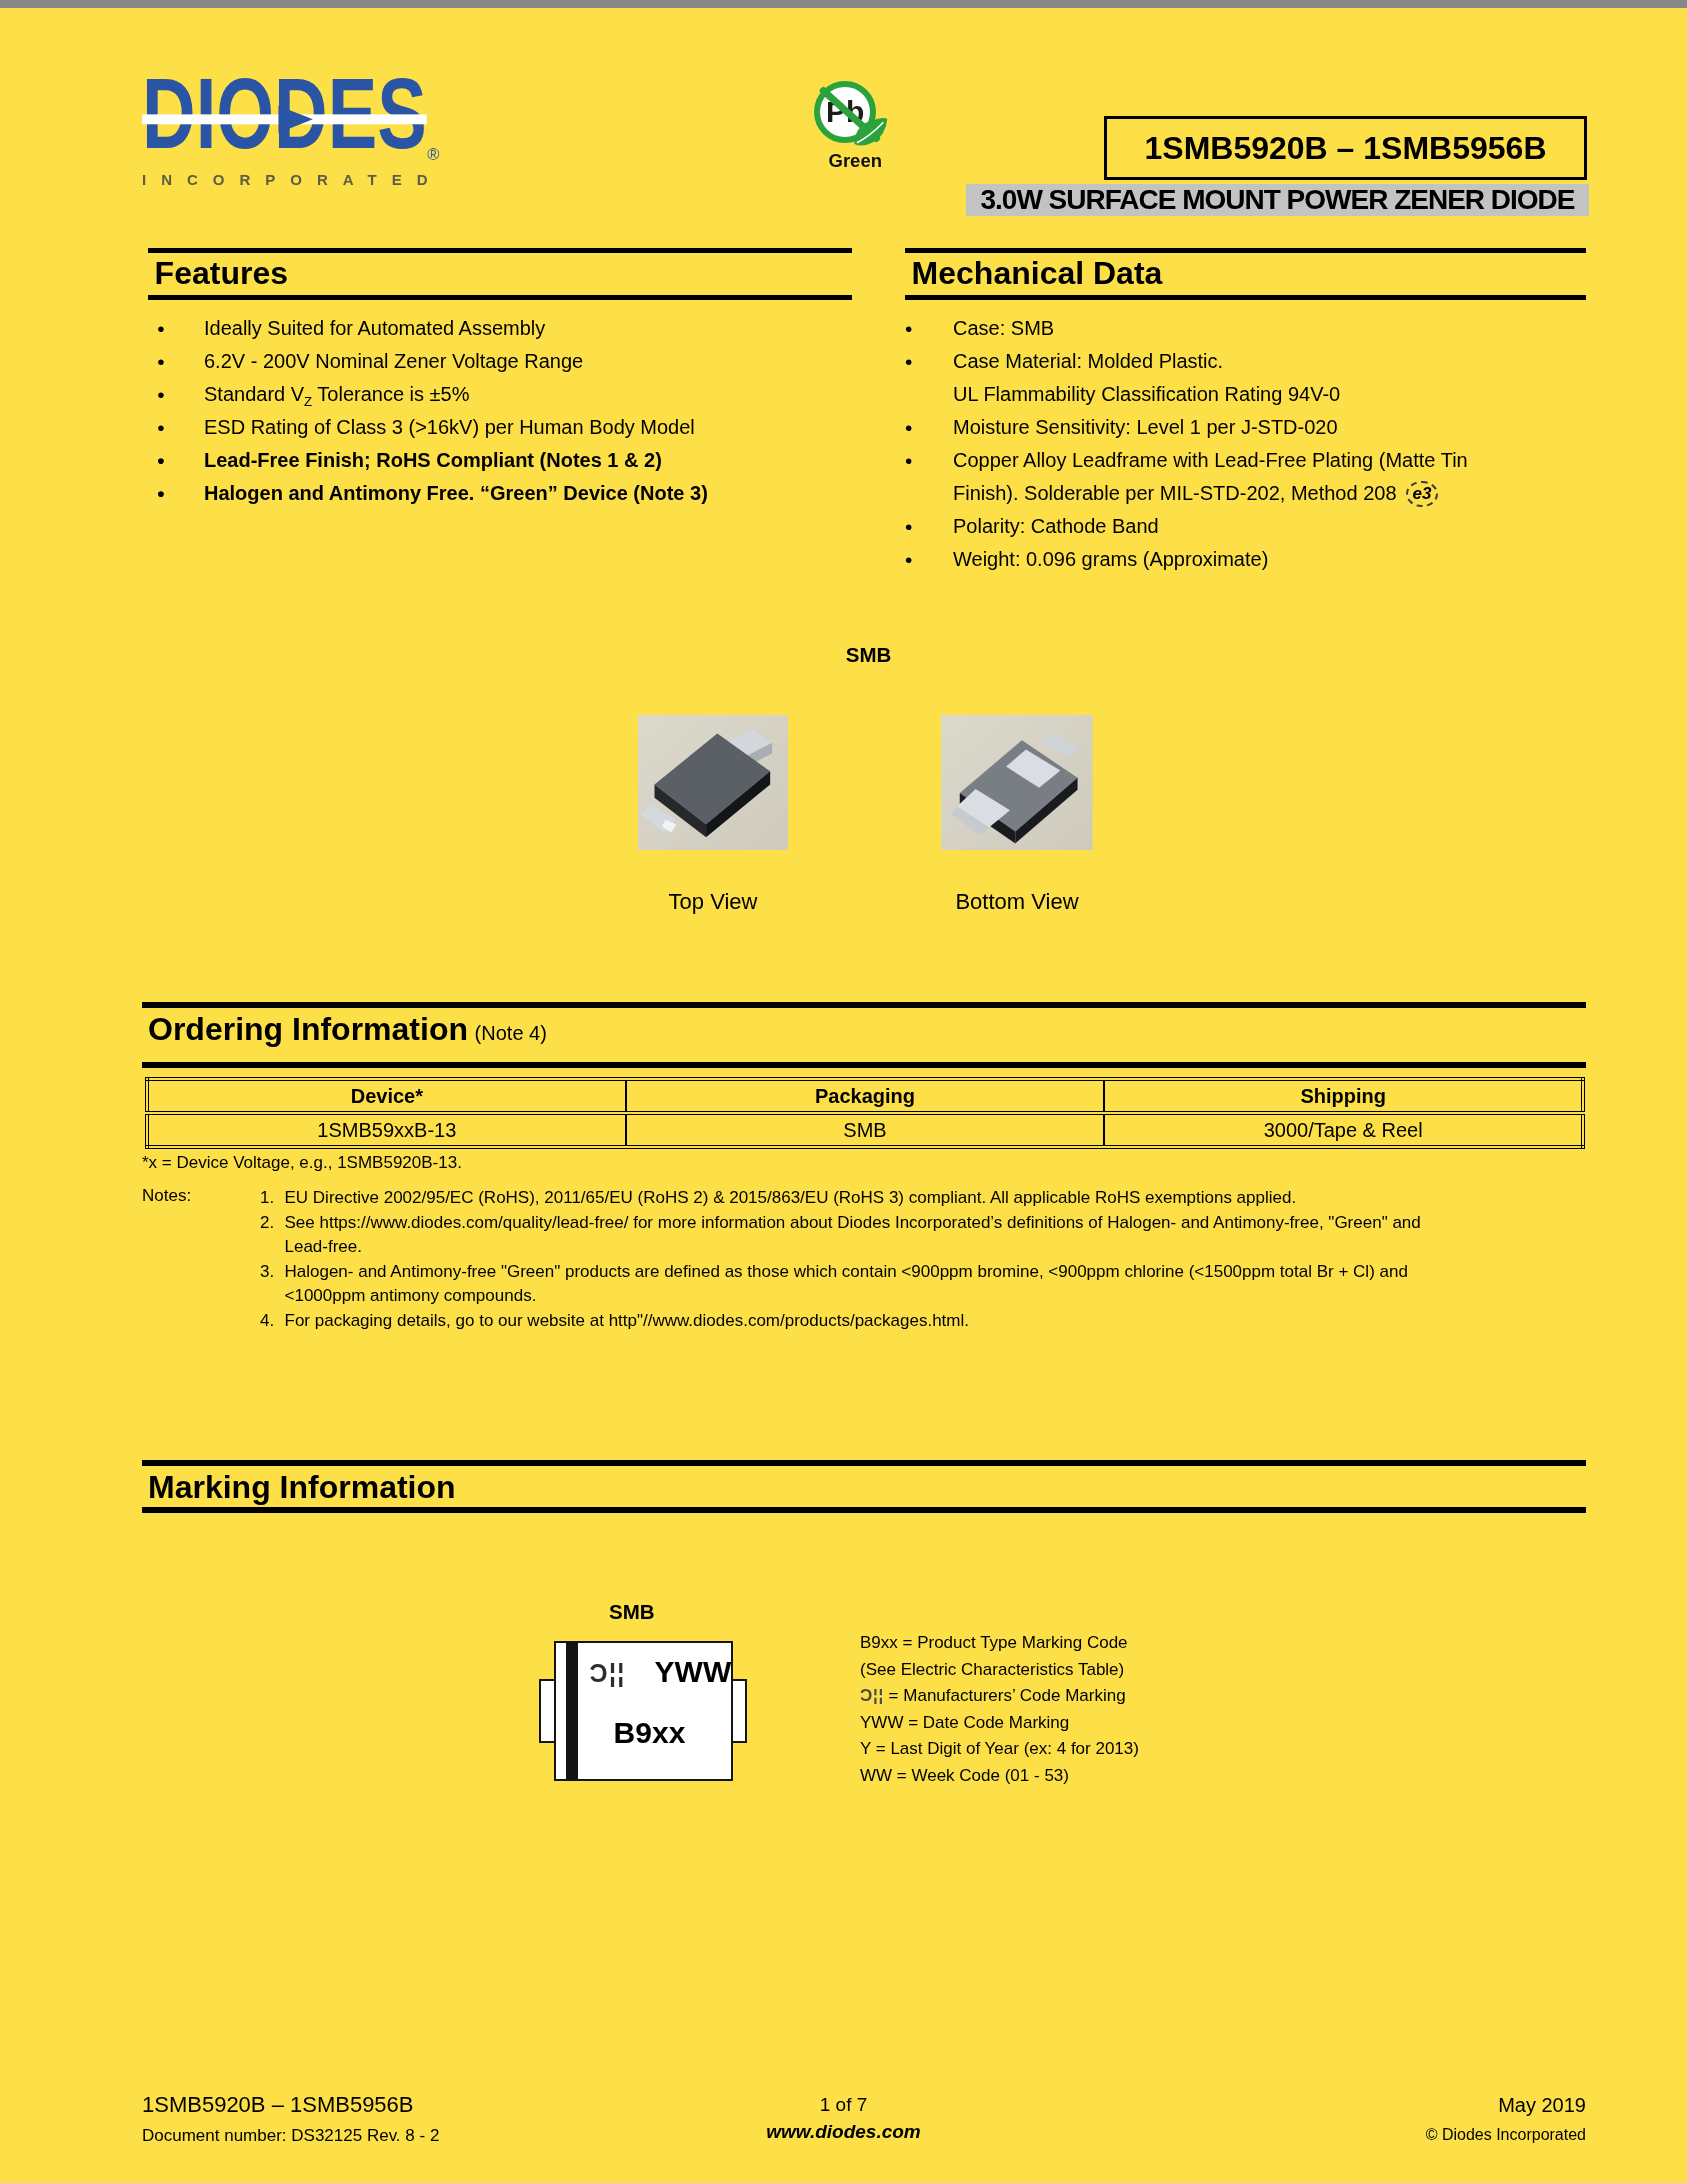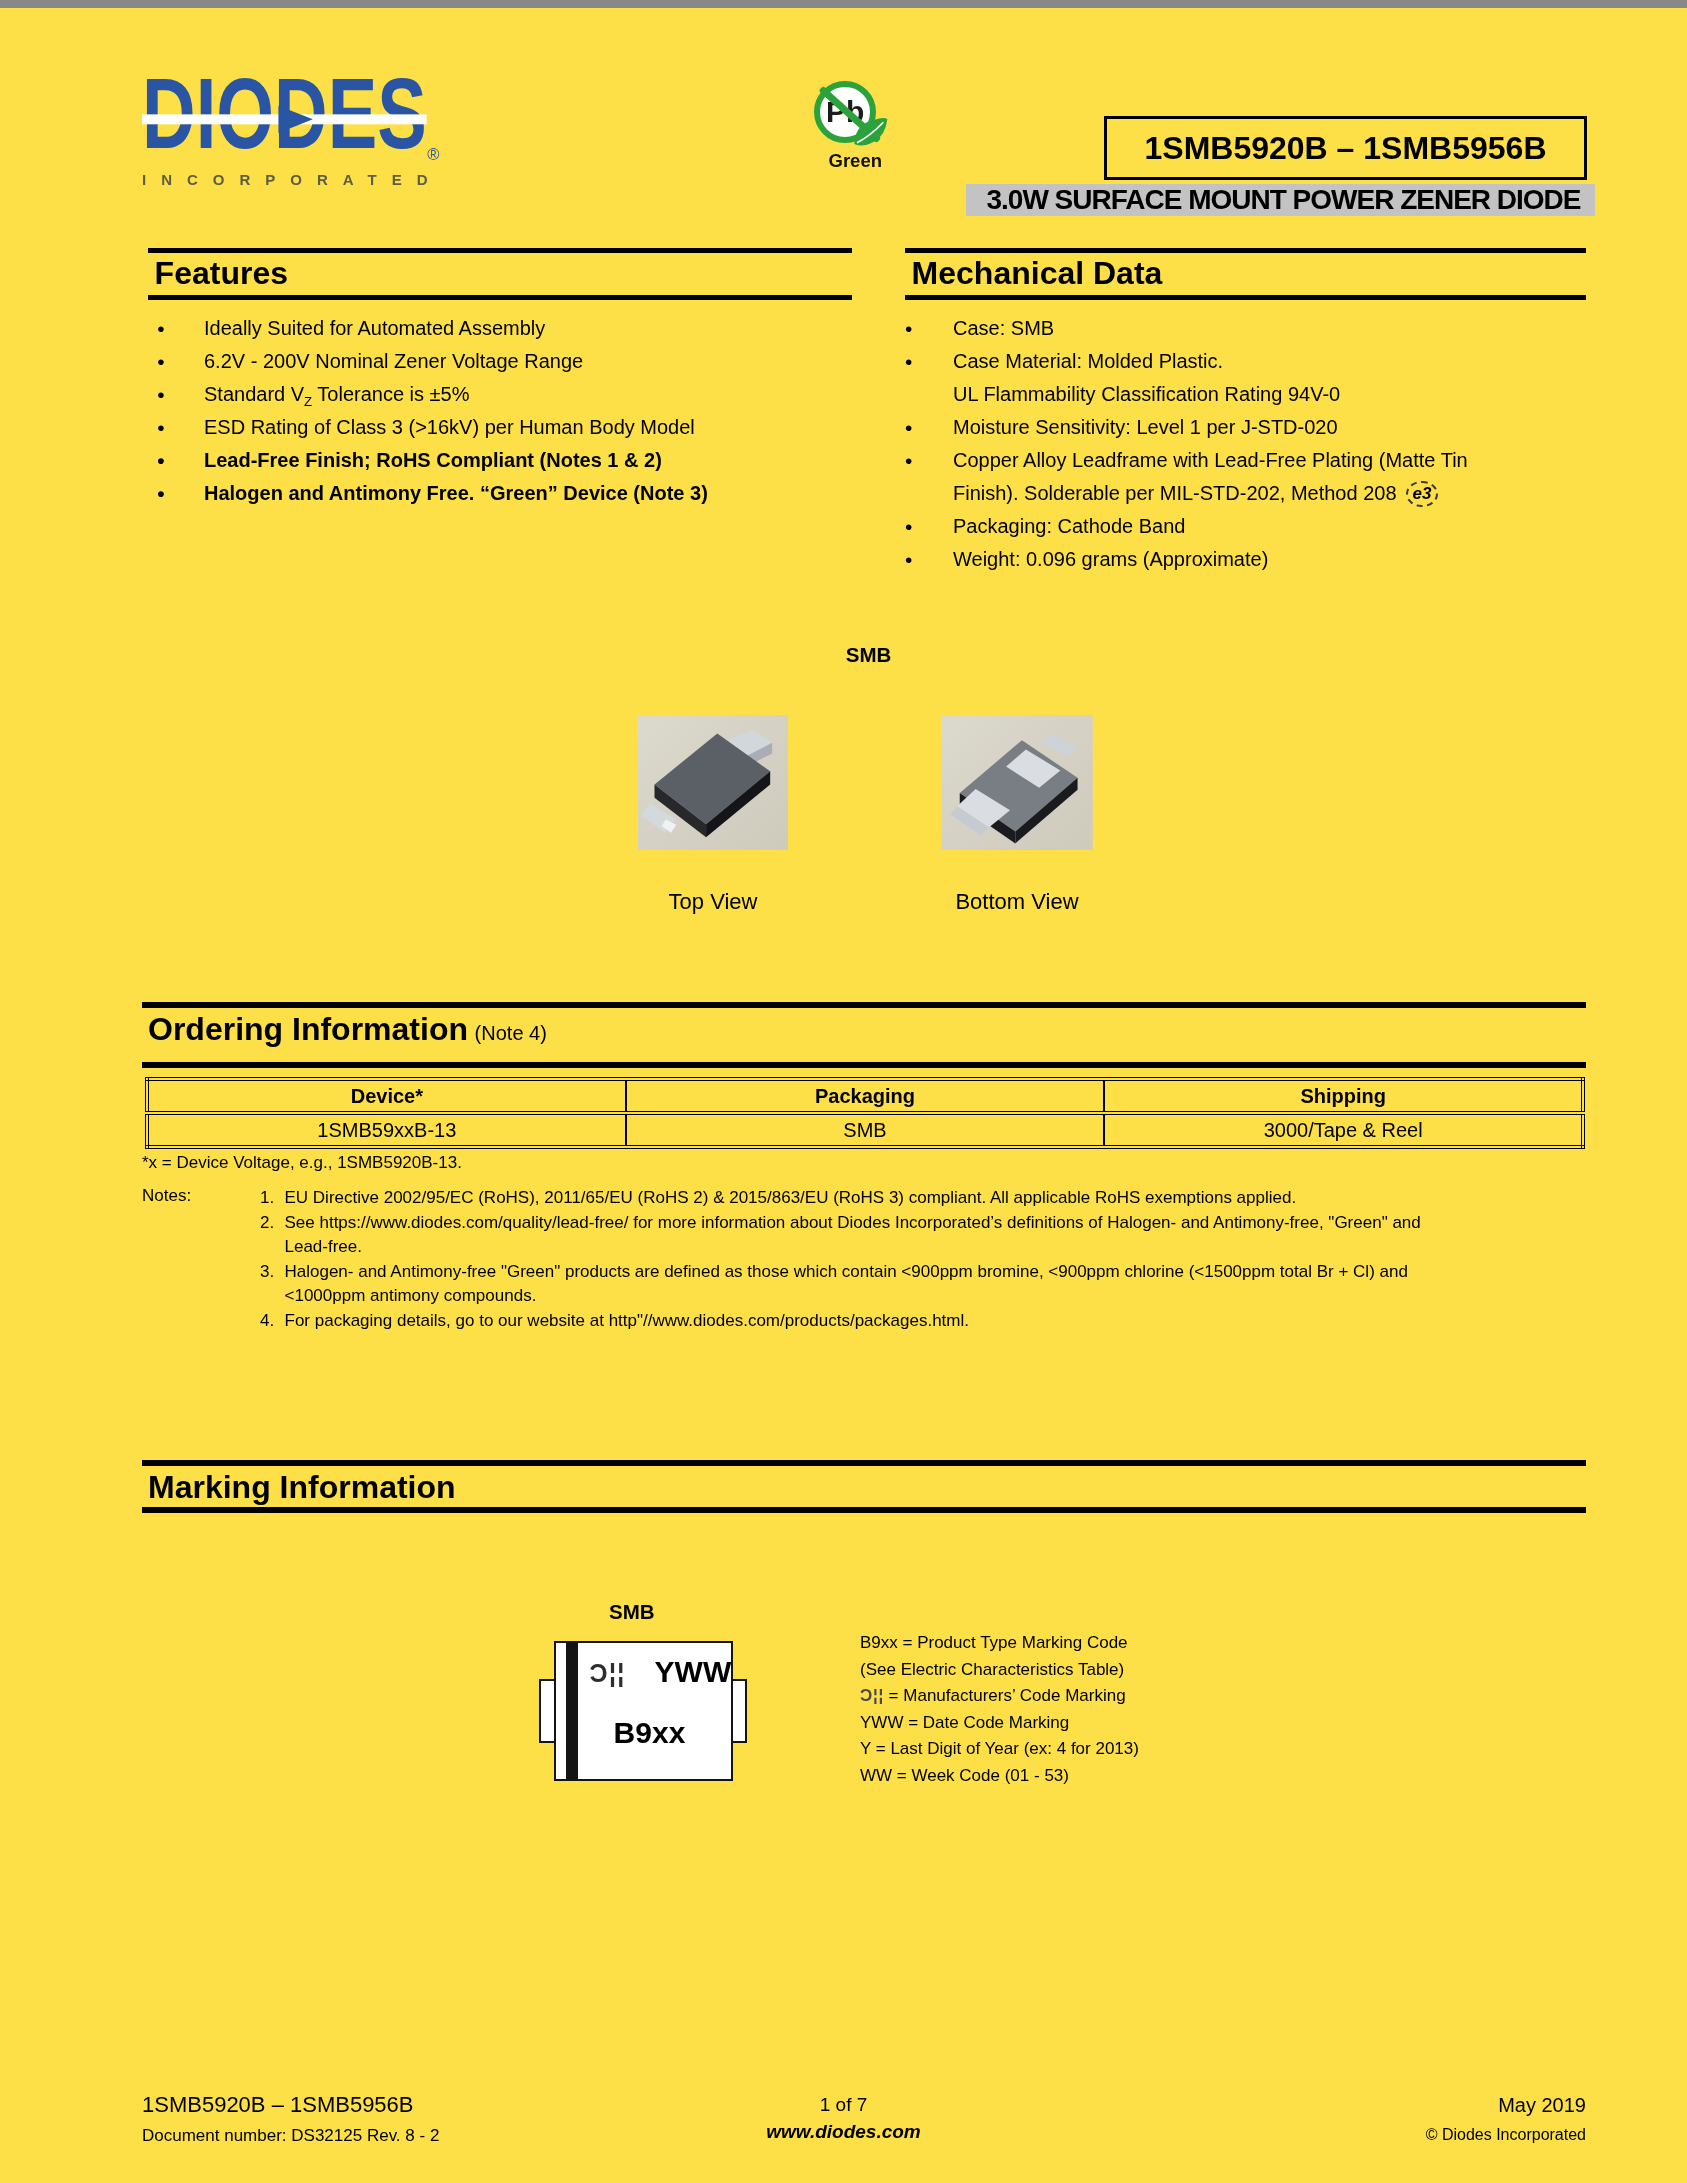--- a/index.html
+++ b/index.html
@@ -17,21 +17,21 @@
   .pb-text { position:absolute; left:6px; top:8px; font-size:30px; font-weight:700; color:#1c1c1c; }
   .pb-slash { position:absolute; left:-9.3px; top:24px; width:78px; height:6.6px; background:#2BA23C;
               transform:rotate(42deg); border-radius:2.6px; }
   .pb-leaf { position:absolute; right:-20px; bottom:-10.6px; }
   .pb-label { margin-top:6.6px; font-size:18.5px; font-weight:700; color:#111; }
   .part-box { left:1104px; top:108px; width:483px; height:64px; border:3.3px solid #000;
               box-sizing:border-box; display:flex; align-items:center; justify-content:center;
               font-size:32px; font-weight:700; white-space:nowrap; }
   .subtitle-bar { left:966px; top:176px; width:623px; height:32px; background:#C3C3C3;
                   display:flex; align-items:center; justify-content:center; font-size:28px;
-                  font-weight:700; letter-spacing:-1px; white-space:nowrap;padding-left:6px; }
+                  font-weight:700; letter-spacing:-1px; white-space:nowrap; }
 
   
   .col { position:absolute; top:240px; }
   .col-left  { left:148px;  width:704px; }
   .col-right { left:905px; width:681px; }
   .rule-a { height:4.6px; background:#000; }
   .col h2 { margin:2.6px 0 0 6.6px; font-size:32px; line-height:37px; font-weight:700; }
   .rule-b { height:5.3px; background:#000; margin-top:2.6px; }
   .blist { margin-top:12px; }
   .b-line { position:relative; height:33px; line-height:33px; font-size:20px; white-space:nowrap; }
@@ -148,21 +148,21 @@
     <div class="rule-a"></div>
     <h2>Mechanical Data</h2>
     <div class="rule-b"></div>
     <div class="blist">
       <div class="b-line dotted"><span>Case: SMB</span></div>
       <div class="b-line dotted"><span>Case Material: Molded Plastic.</span></div>
       <div class="b-line"><span>UL Flammability Classification Rating 94V-0</span></div>
       <div class="b-line dotted"><span>Moisture Sensitivity: Level 1 per J-STD-020</span></div>
       <div class="b-line dotted"><span>Copper Alloy Leadframe with Lead-Free Plating (Matte Tin</span></div>
       <div class="b-line"><span>Finish). Solderable per MIL-STD-202, Method 208</span><span class="e3">e3</span></div>
-      <div class="b-line dotted"><span>Packaging: Cathode Band</span></div>
+      <div class="b-line dotted"><span>Polarity: Cathode Band</span></div>
       <div class="b-line dotted"><span>Weight: 0.096 grams (Approximate)</span></div>
     </div>
   </div>
 
   <div class="abs pkg-label">SMB</div>
 
   <svg class="abs" style="left:638px;top:707px" width="150" height="135" viewBox="0 0 227 204">
     <defs>
         <linearGradient id="bg1" x1="0" y1="0" x2="1" y2="1">
       <stop offset="0" stop-color="#DCD9CD"></stop>

